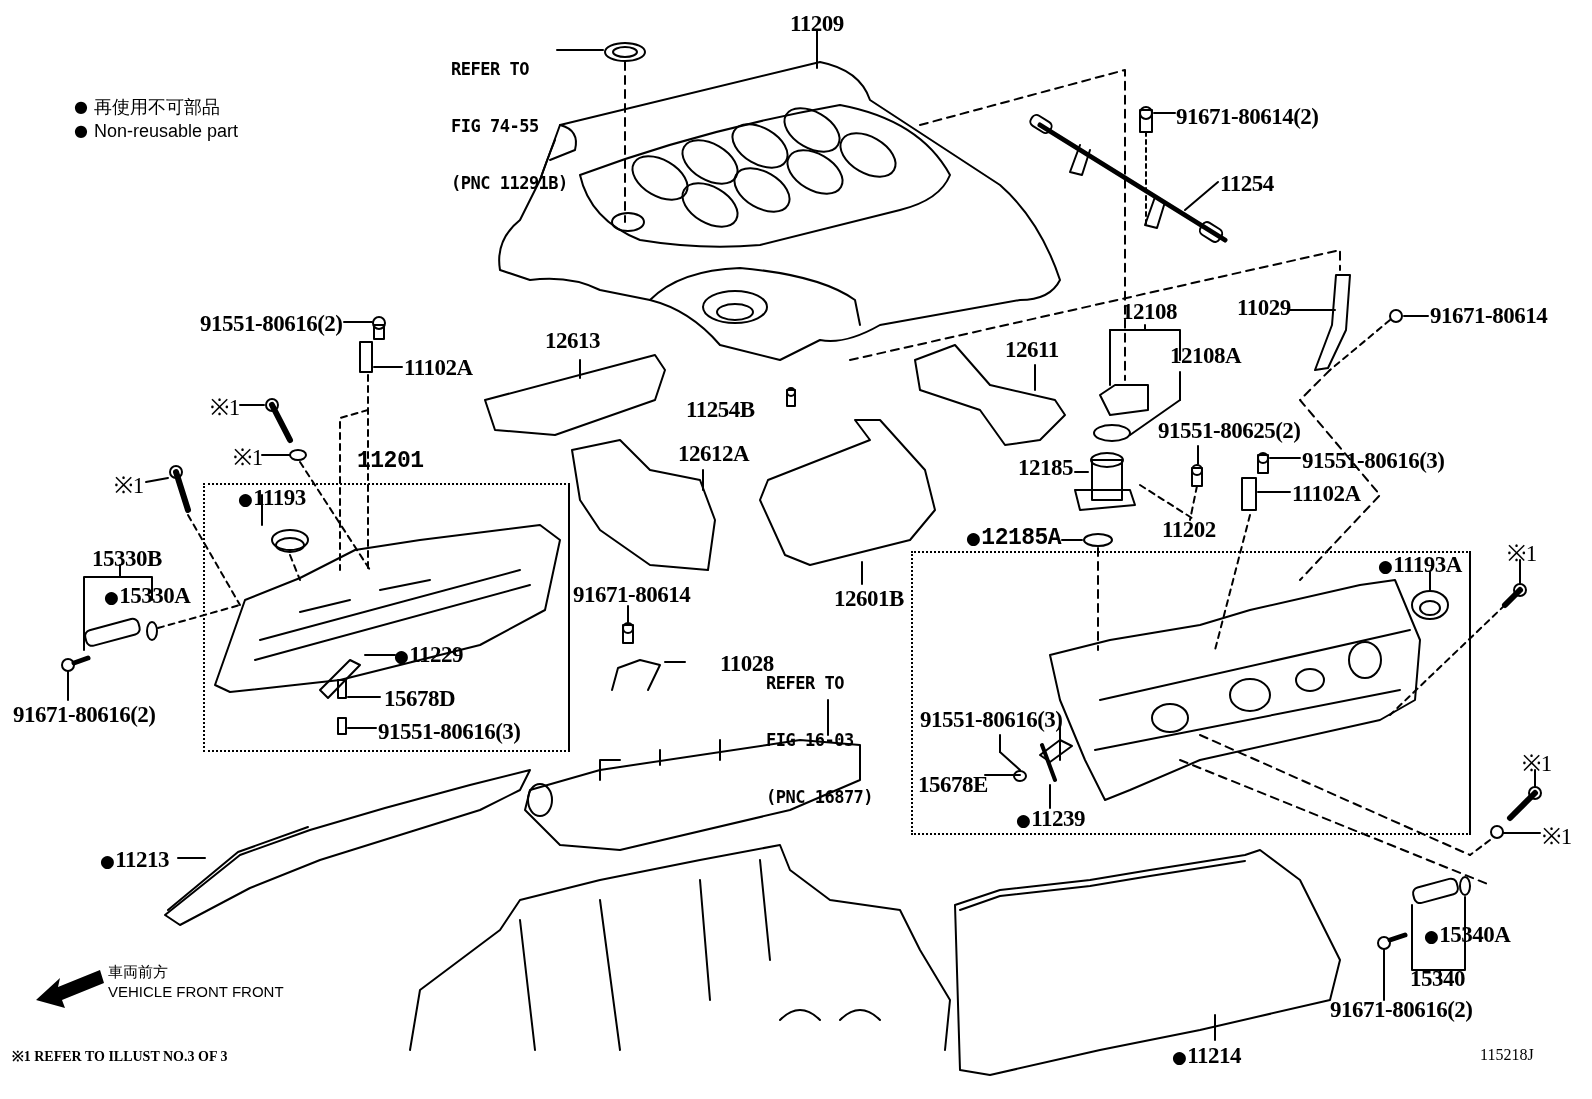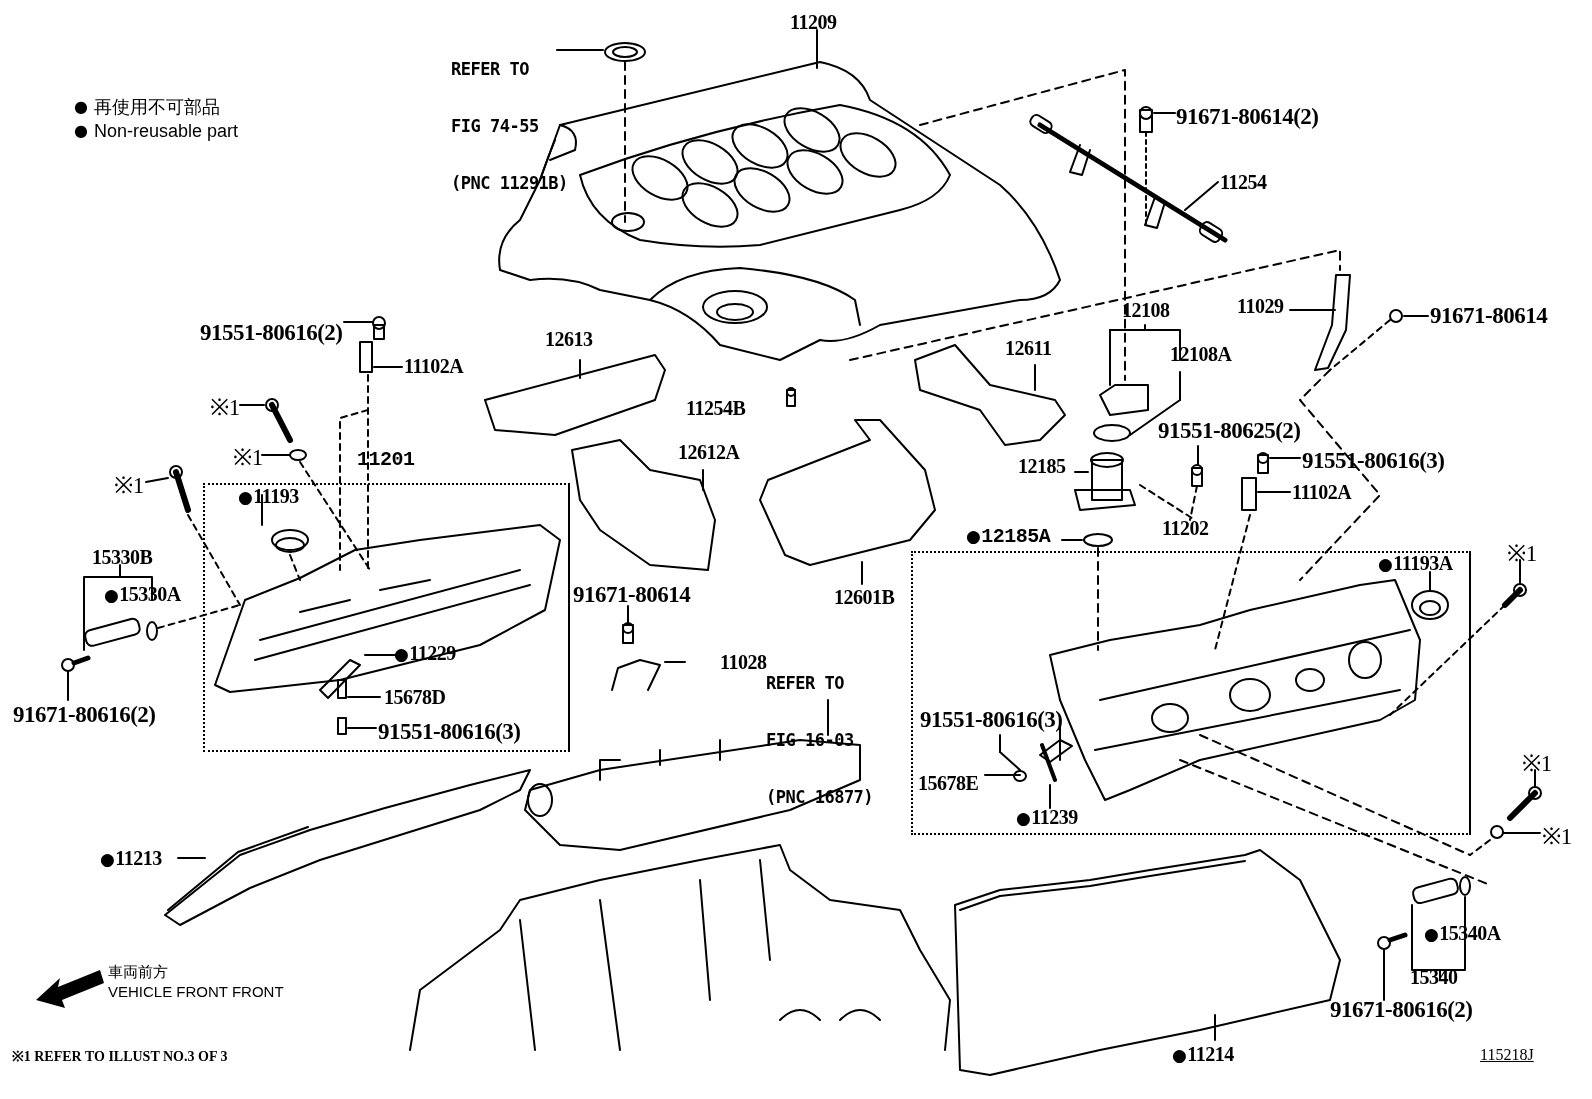--- a/index.html
+++ b/index.html
@@ -1,27 +1,27 @@
 <!DOCTYPE html>
 <html><head>
 <meta charset="utf-8">
 <style>
   html, body { margin:0; padding:0; background:#ffffff; }
   body { width:1592px; height:1099px; position:relative; overflow:hidden; font-family:"DejaVu Serif", serif; color:#000; }
-  .lbl { position:absolute; font-family:"Liberation Serif", serif; font-weight:bold; font-size:20px; line-height:1; white-space:nowrap; letter-spacing:-0.5px; }
+  .lbl { position:absolute; font-family:"Liberation Serif", serif; font-weight:bold; font-size:23px; line-height:1; white-space:nowrap; letter-spacing:-0.5px; }
   .lbl.sm { font-size:23px; }
   .lbl.ref { font-family:"DejaVu Sans Mono", monospace; font-weight:bold; font-size:17px; line-height:19px; white-space:pre; }
   .dot::before { content:"●"; font-family:"DejaVu Sans", sans-serif; font-size:17px; margin-right:1px; }
   .legend { position:absolute; left:74px; top:95px; font-family:"Liberation Sans", sans-serif; font-size:18px; line-height:24px; }
   .legend .row { display:flex; align-items:center; gap:6px; }
   .legend .bullet { font-family:"DejaVu Sans", sans-serif; font-size:16px; }
   .front { position:absolute; left:36px; top:960px; }
   .front .txt { position:absolute; left:72px; top:2px; font-family:"Liberation Sans", sans-serif; font-size:15px; line-height:20px; white-space:nowrap; }
   .note { position:absolute; left:12px; top:1046px; font-family:Liberation Serif, serif; font-weight:bold; font-size:14px; white-space:nowrap; }
-  .figid { position:absolute; left:1480px; top:1046px; font-family:"Liberation Serif", serif; font-size:16px; white-space:nowrap;text-decoration:underline; }
+  .figid { position:absolute; left:1480px; top:1046px; font-family:"Liberation Serif", serif; font-size:16px; white-space:nowrap; }
   svg.art { position:absolute; left:0; top:0; }
   .box { position:absolute; border:2px dotted #000; }
 </style>
 </head>
 <body>
 
 <svg class="art" width="1592" height="1099" viewBox="0 0 1592 1099" fill="none" stroke="#000" stroke-width="2" stroke-linejoin="round" stroke-linecap="round">
 
   <g>
     <path d="M560,125 L820,62 Q860,70 870,100 L1000,185 Q1040,220 1060,280 Q1050,300 1020,300 L880,325 Q845,345 820,340 L780,360 L720,345 Q690,310 650,300 L600,290 Q570,275 530,280 L500,270 Q495,240 520,220 L540,180 Z"></path>
@@ -242,21 +242,21 @@
   <div>REFER TO</div>
   <div>FIG 16-03</div>
   <div>(PNC 16877)</div>
 </div>
 
 <div class="lbl" style="left:790px;top:12px;">11209</div>
 <div class="lbl sm" style="left:1176px;top:105px;">91671-80614(2)</div>
 <div class="lbl" style="left:1220px;top:172px;">11254</div>
 <div class="lbl" style="left:1237px;top:296px;">11029</div>
 <div class="lbl sm" style="left:1430px;top:304px;">91671-80614</div>
-<div class="lbl sm" style="left:200px;top:312px;margin-top:9px;">91551-80616(2)</div>
+<div class="lbl sm" style="left:200px;top:312px;">91551-80616(2)</div>
 <div class="lbl" style="left:404px;top:356px;">11102A</div>
 <div class="lbl" style="left:545px;top:329px;">12613</div>
 <div class="lbl" style="left:1005px;top:338px;">12611</div>
 <div class="lbl" style="left:1122px;top:300px;">12108</div>
 <div class="lbl" style="left:1170px;top:344px;">12108A</div>
 <div class="lbl" style="left:686px;top:398px;">11254B</div>
 <div class="lbl sm" style="left:1158px;top:419px;">91551-80625(2)</div>
 <div class="lbl sm" style="left:1302px;top:449px;">91551-80616(3)</div>
 <div class="lbl" style="left:1292px;top:482px;">11102A</div>
 <div class="lbl" style="left:1018px;top:456px;">12185</div>

